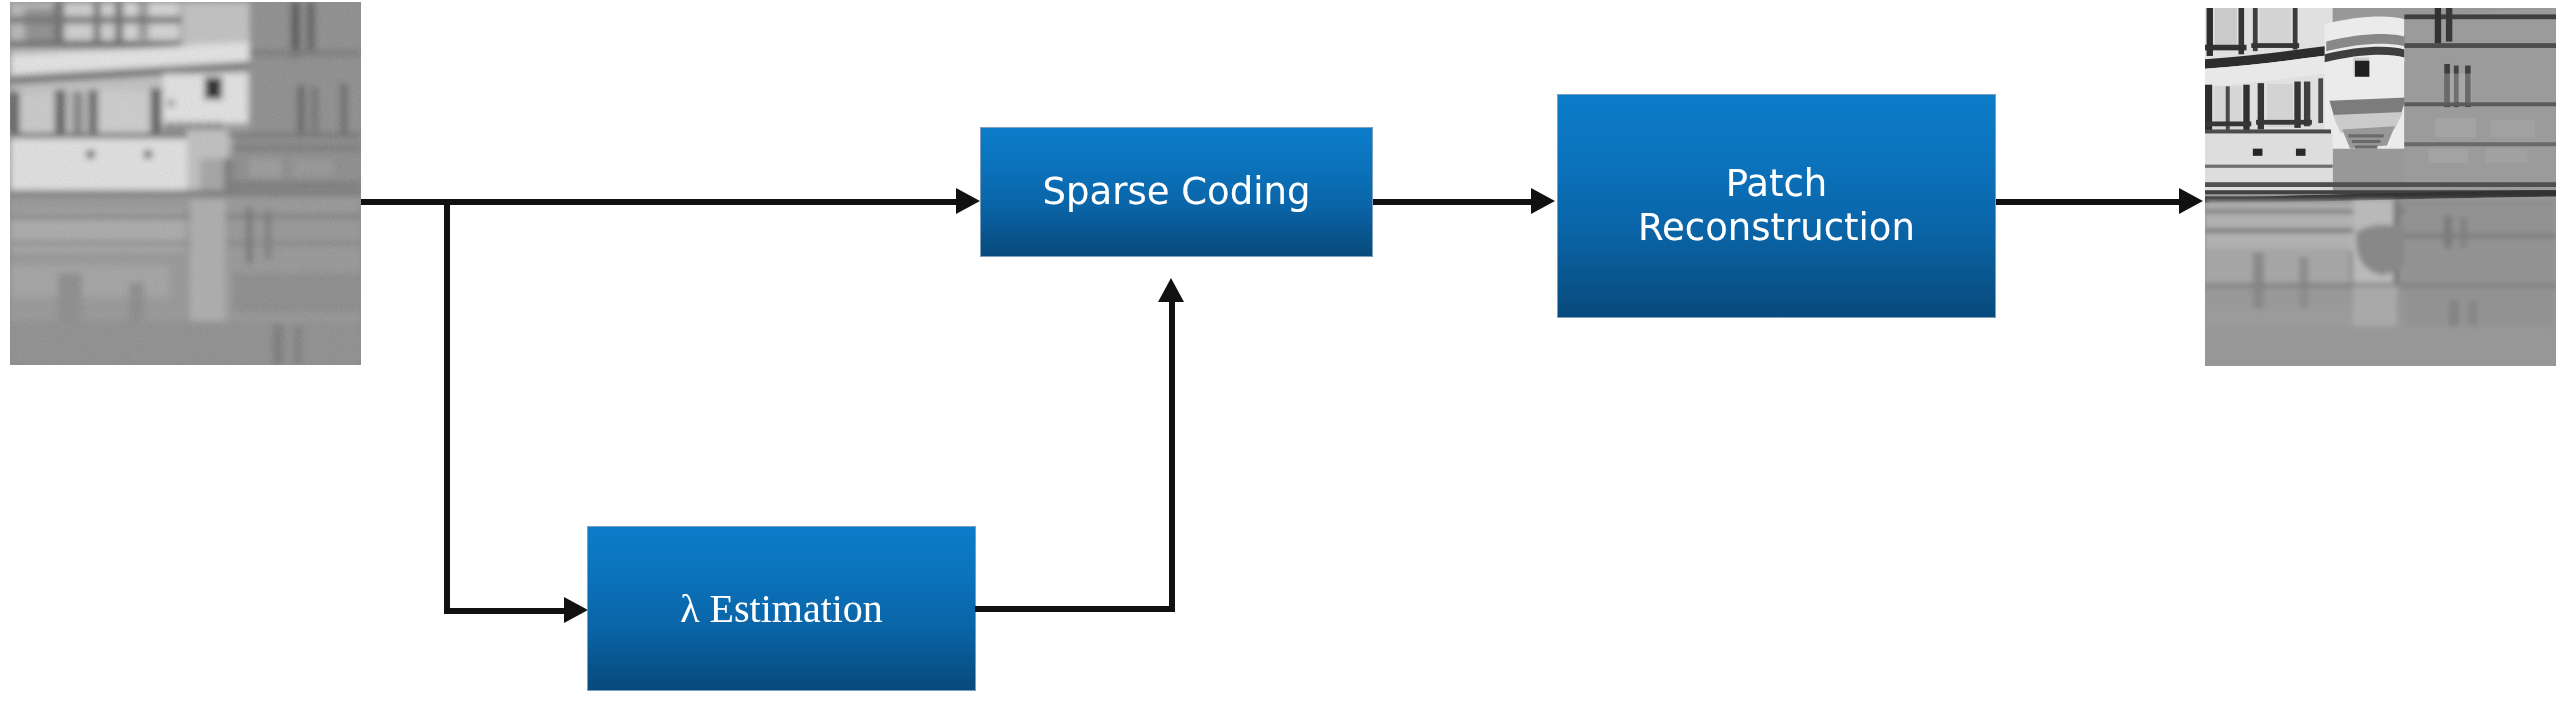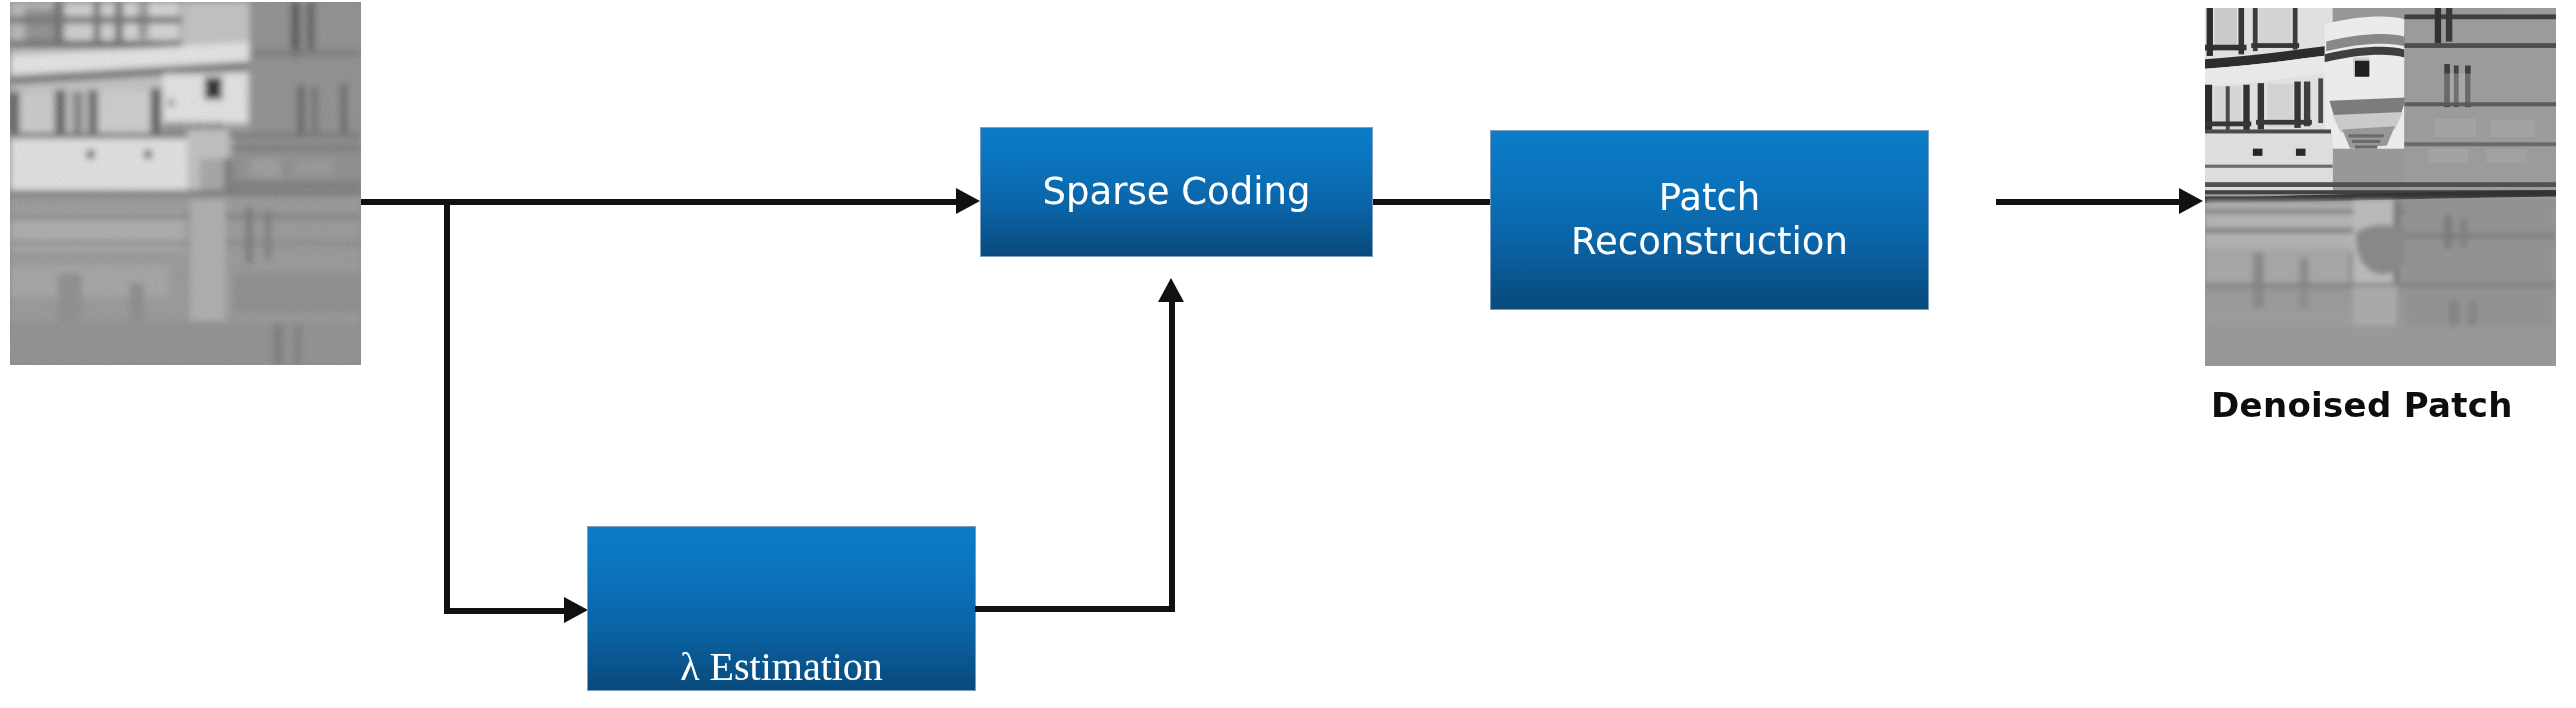--- a/index.html
+++ b/index.html
@@ -179,36 +179,36 @@
   </div>
 
 
   <div class="hline" style="left:361px;top:199px;width:607px;"></div>
   <div class="arrow-r" style="left:956px;top:188px;"></div>
 
   <div class="vline" style="left:444px;top:199px;height:415px;"></div>
   <div class="hline" style="left:444px;top:608px;width:132px;"></div>
   <div class="arrow-r" style="left:564px;top:597px;"></div>
 
-  <div class="box serif" style="left:587px;top:526px;width:389px;height:165px;align-items:flex-end;">
+  <div class="box serif" style="left:587px;top:526px;width:389px;height:165px;">
     <span class="box-label">λ Estimation</span>
   </div>
 
   <div class="hline" style="left:975px;top:606px;width:200px;"></div>
   <div class="vline" style="left:1169px;top:302px;height:307px;"></div>
   <div class="arrow-u" style="left:1158px;top:278px;"></div>
 
   <div class="box" style="left:980px;top:127px;width:393px;height:130px;">
     <span class="box-label">Sparse Coding</span>
   </div>
 
   <div class="hline" style="left:1373px;top:199px;width:160px;"></div>
   <div class="arrow-r" style="left:1531px;top:188px;"></div>
 
-  <div class="box" style="left:1490px;top:94px;width:439px;height:180px;margin-top:36px;">
+  <div class="box" style="left:1557px;top:94px;width:439px;height:224px;">
     <span class="box-label">Patch
 Reconstruction</span>
   </div>
 
   <div class="hline" style="left:1996px;top:199px;width:185px;"></div>
   <div class="arrow-r" style="left:2179px;top:188px;"></div>
 
   <div class="patch" style="left:2205px;top:8px;width:351px;height:358px;">
     <svg viewBox="0 0 440 448" preserveAspectRatio="none">
       <defs>
@@ -315,16 +315,15 @@
         <rect x="0" y="344" width="440" height="6" fill="#858585"></rect>
         <rect x="186" y="348" width="56" height="100" fill="#acacac"></rect>
         <rect x="306" y="366" width="12" height="60" fill="#858585"></rect>
         <rect x="330" y="366" width="11" height="60" fill="#888888"></rect>
         <rect x="0" y="398" width="440" height="50" fill="#9a9a9a"></rect>
       </g>
       <rect x="0" y="0" width="440" height="448" fill="#6d6d6d" opacity="0.05"></rect>
     </svg>
   </div>
 
-  <div class="caption" style="left:2211px;top:388px;">Denoised Patch</div>
 
 </div>
 
 
 </body></html>

